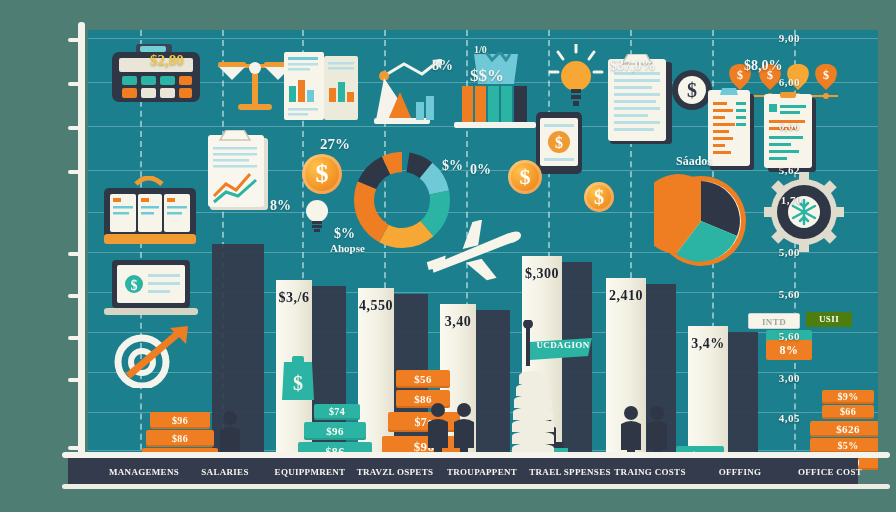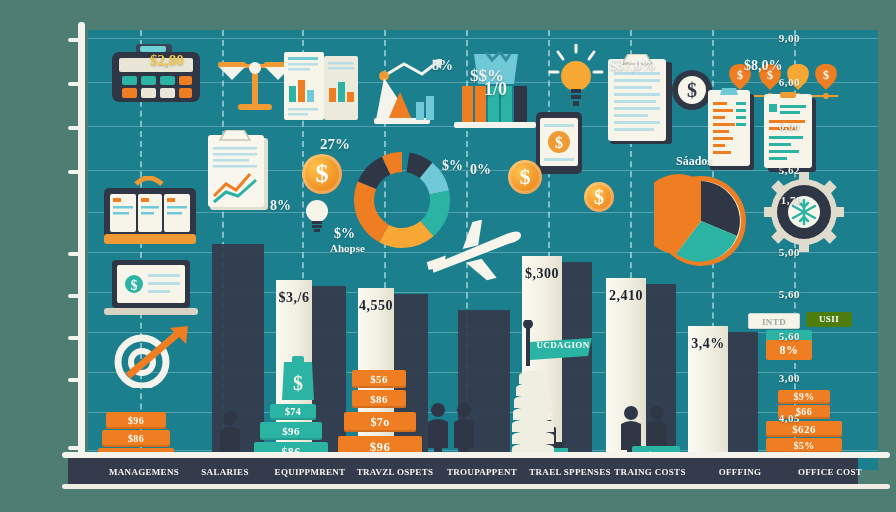--- a/index.html
+++ b/index.html
@@ -87,20 +87,21 @@
     background:radial-gradient(circle at 35% 32%, #ffc24a, #ef8b21 70%, #d9741a);
     color:#fff; font-weight:bold; text-align:center;
     font-family:"Liberation Serif", serif;
     box-shadow:inset 0 0 0 3px rgba(255,255,255,.25);
   }
   .cash {
     position:absolute; border-radius:2px;
     color:#fffdf5; font-weight:bold; text-align:center;
     font-family:"Liberation Serif", serif; font-size:10px;
     letter-spacing:.4px;
+    margin-left:44px;
   }
   .cash.o { background:#ef7d21; box-shadow:inset 0 -2px 0 rgba(0,0,0,.12); }
   .cash.t { background:#2bb3a3; box-shadow:inset 0 -2px 0 rgba(0,0,0,.12); }
   .person { position:absolute; }
   .tagbox {
     position:absolute; border-radius:2px; color:#fff;
     font-family:"Liberation Serif", serif; font-weight:bold;
     font-size:9px; text-align:center; letter-spacing:.4px;
   }
 </style>
@@ -140,20 +141,23 @@
       <div class="bar" style="left:188px; width:36px; height:190px;">
         <div class="bar-val">$3,/6</div>
       </div>
 
       <div class="bar-shadow" style="left:288px; width:52px; height:176px;"></div>
       <div class="bar" style="left:270px; width:36px; height:182px;">
         <div class="bar-val">4,550</div>
       </div>
 
       <div class="bar-shadow" style="left:370px; width:52px; height:160px;"></div>
+      <div class="bar" style="left:352px; width:36px; height:166px;">
+        <div class="bar-val">3,40</div>
+      </div>
 
       <div class="bar-shadow" style="left:452px; width:52px; height:208px;"></div>
       <div class="bar" style="left:434px; width:40px; height:214px;">
         <div class="bar-val">$,300</div>
       </div>
 
       <div class="bar-shadow" style="left:536px; width:52px; height:186px;"></div>
       <div class="bar" style="left:518px; width:40px; height:192px;">
         <div class="bar-val">2,410</div>
       </div>
@@ -233,21 +237,21 @@
           <path d="M20 2 L64 2 L60 32 L24 32 Z" fill="#6fc9d6"></path>
           <path d="M32 0 L38 8 L46 0 L52 8 L56 2" stroke="#2f8f9c" stroke-width="3" fill="none"></path>
           <rect x="8" y="34" width="11" height="36" fill="#ef7d21"></rect>
           <rect x="21" y="34" width="11" height="36" fill="#ef7d21"></rect>
           <rect x="34" y="34" width="11" height="36" fill="#2bb3a3"></rect>
           <rect x="47" y="34" width="11" height="36" fill="#2bb3a3"></rect>
           <rect x="60" y="34" width="13" height="36" fill="#2f3747"></rect>
           <rect x="0" y="70" width="82" height="6" rx="2" fill="#f4f3ec"></rect>
         </svg>
       </div>
-      <div class="ann" style="left:396px; top:14px; font-size:18px;margin-top:35px;">1/0</div>
+      <div class="ann" style="left:386px; top:14px; font-size:10px;">1/0</div>
       <div class="ann" style="left:382px; top:36px; font-size:17px;">$$%</div>
 
       <div class="ic" style="left:460px; top:14px; width:56px; height:68px;">
         <svg viewBox="0 0 56 68" width="56" height="68">
           <g stroke="#f4f3ec" stroke-width="3" stroke-linecap="round">
             <line x1="28" y1="0" x2="28" y2="8"></line>
             <line x1="10" y1="8" x2="15" y2="15"></line>
             <line x1="46" y1="8" x2="41" y2="15"></line>
             <line x1="2" y1="28" x2="10" y2="28"></line>
             <line x1="54" y1="28" x2="46" y2="28"></line>

